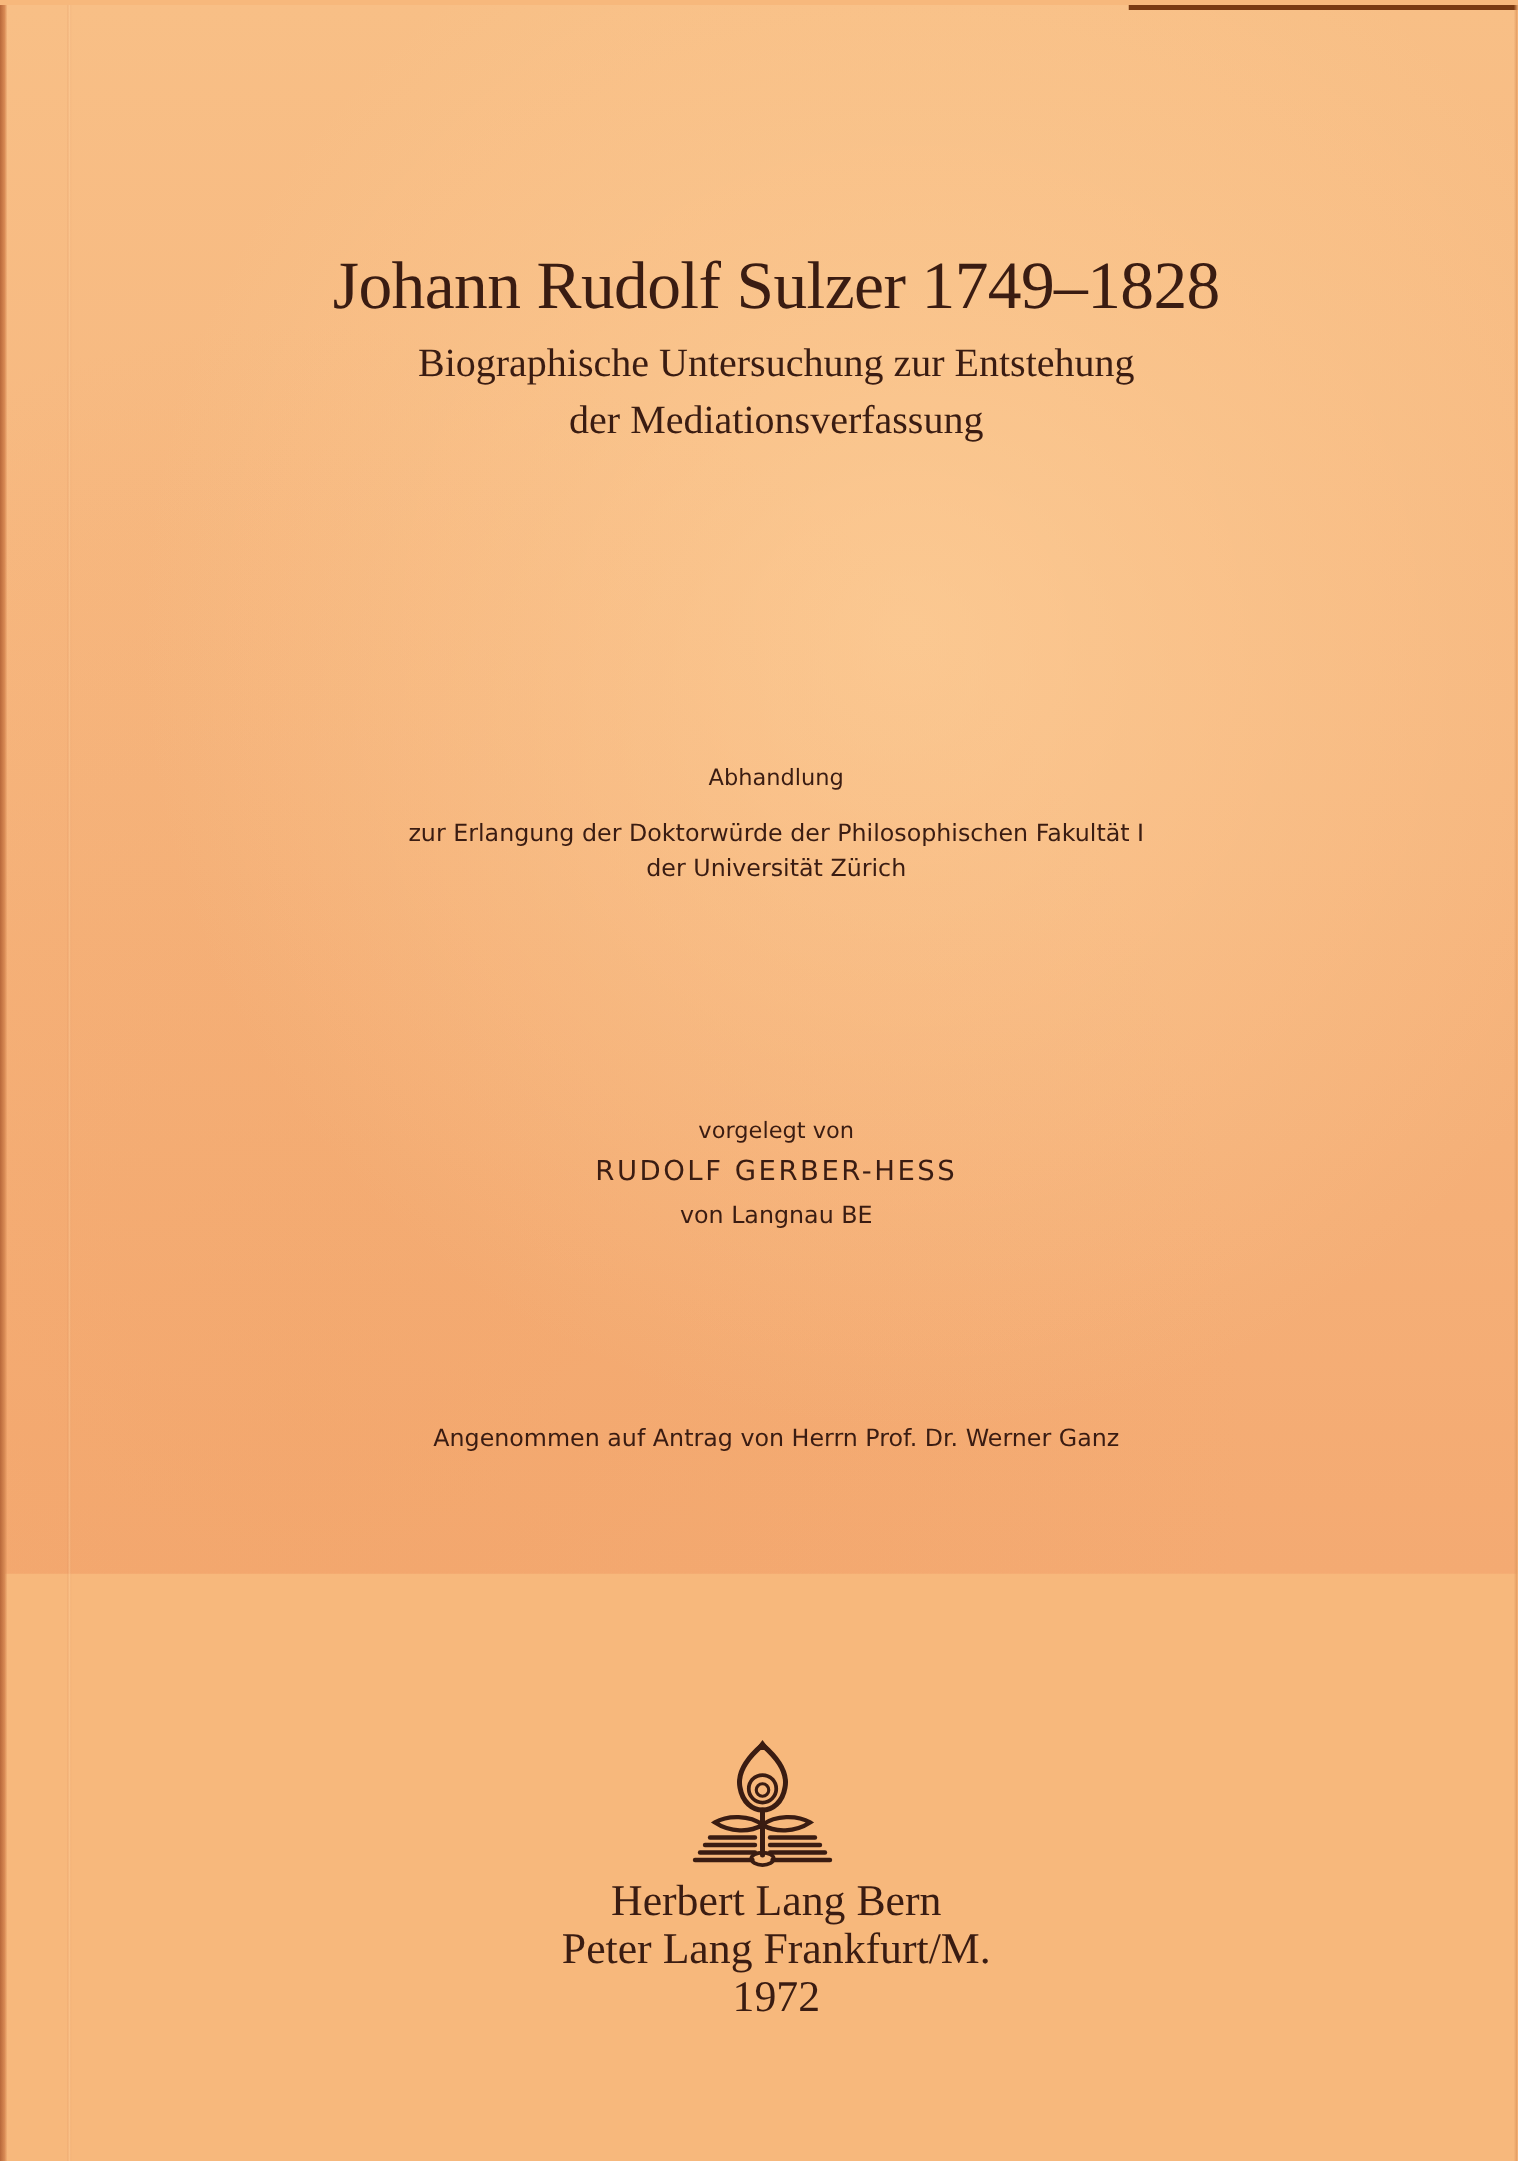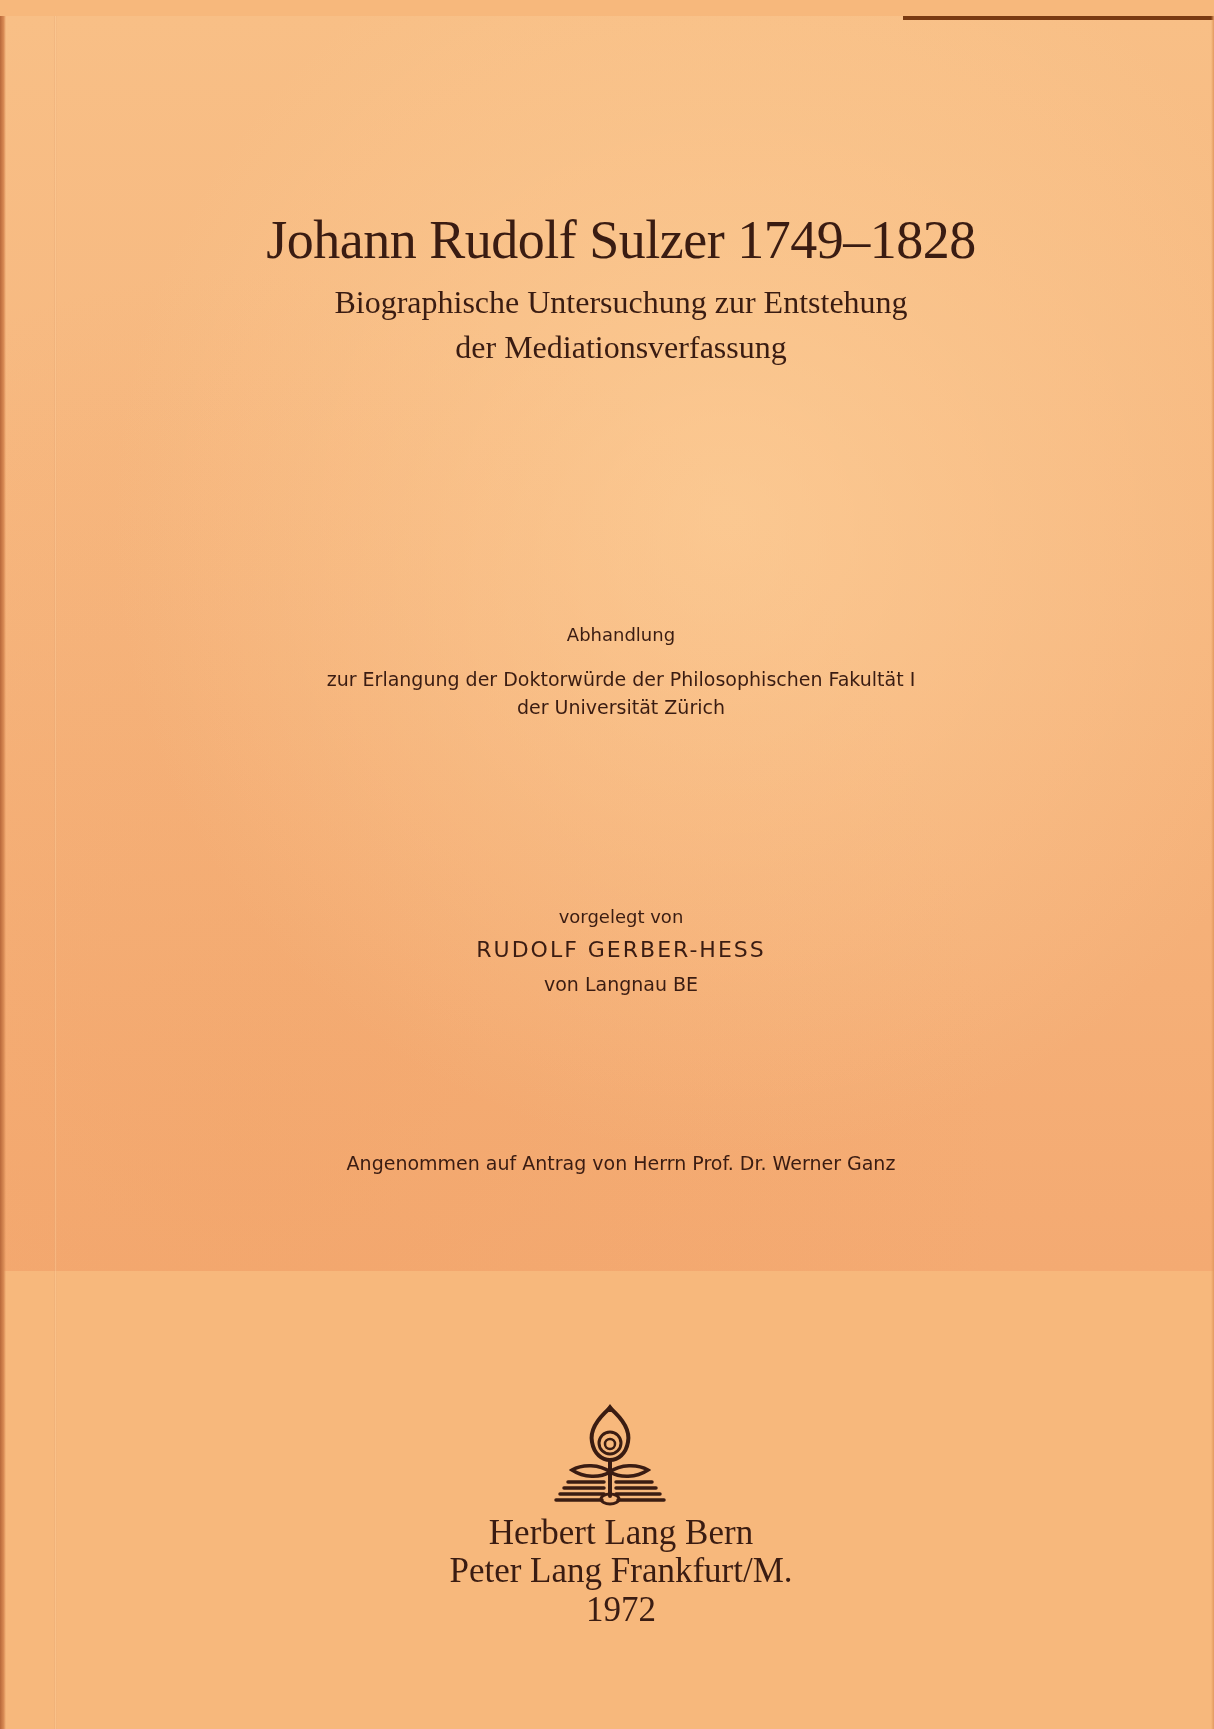--- a/index.html
+++ b/index.html
@@ -10,21 +10,21 @@
       width: 1214px;
       height: 1729px;
       overflow: hidden;
       position: relative;
       background: #f7b87c;
       font-family: "Liberation Serif", "DejaVu Serif", serif;
       color: #3a1c12;
     }
     .cover {
       position: absolute;
-      left: 0; top: 16px;
+      left: 0; top: 4px;
       width: 1214px; height: 1255px;
       background:
         radial-gradient(ellipse at 60% 40%, rgba(255,214,160,0.55) 0%, rgba(255,214,160,0) 60%),
         radial-gradient(ellipse at 20% 90%, rgba(240,160,100,0.35) 0%, rgba(240,160,100,0) 55%),
         linear-gradient(180deg, #f8bf86 0%, #f6b57d 50%, #f4aa72 100%);
     }
     .spine-edge {
       position: absolute;
       left: 0; top: 0;
       width: 6px; height: 1729px;

